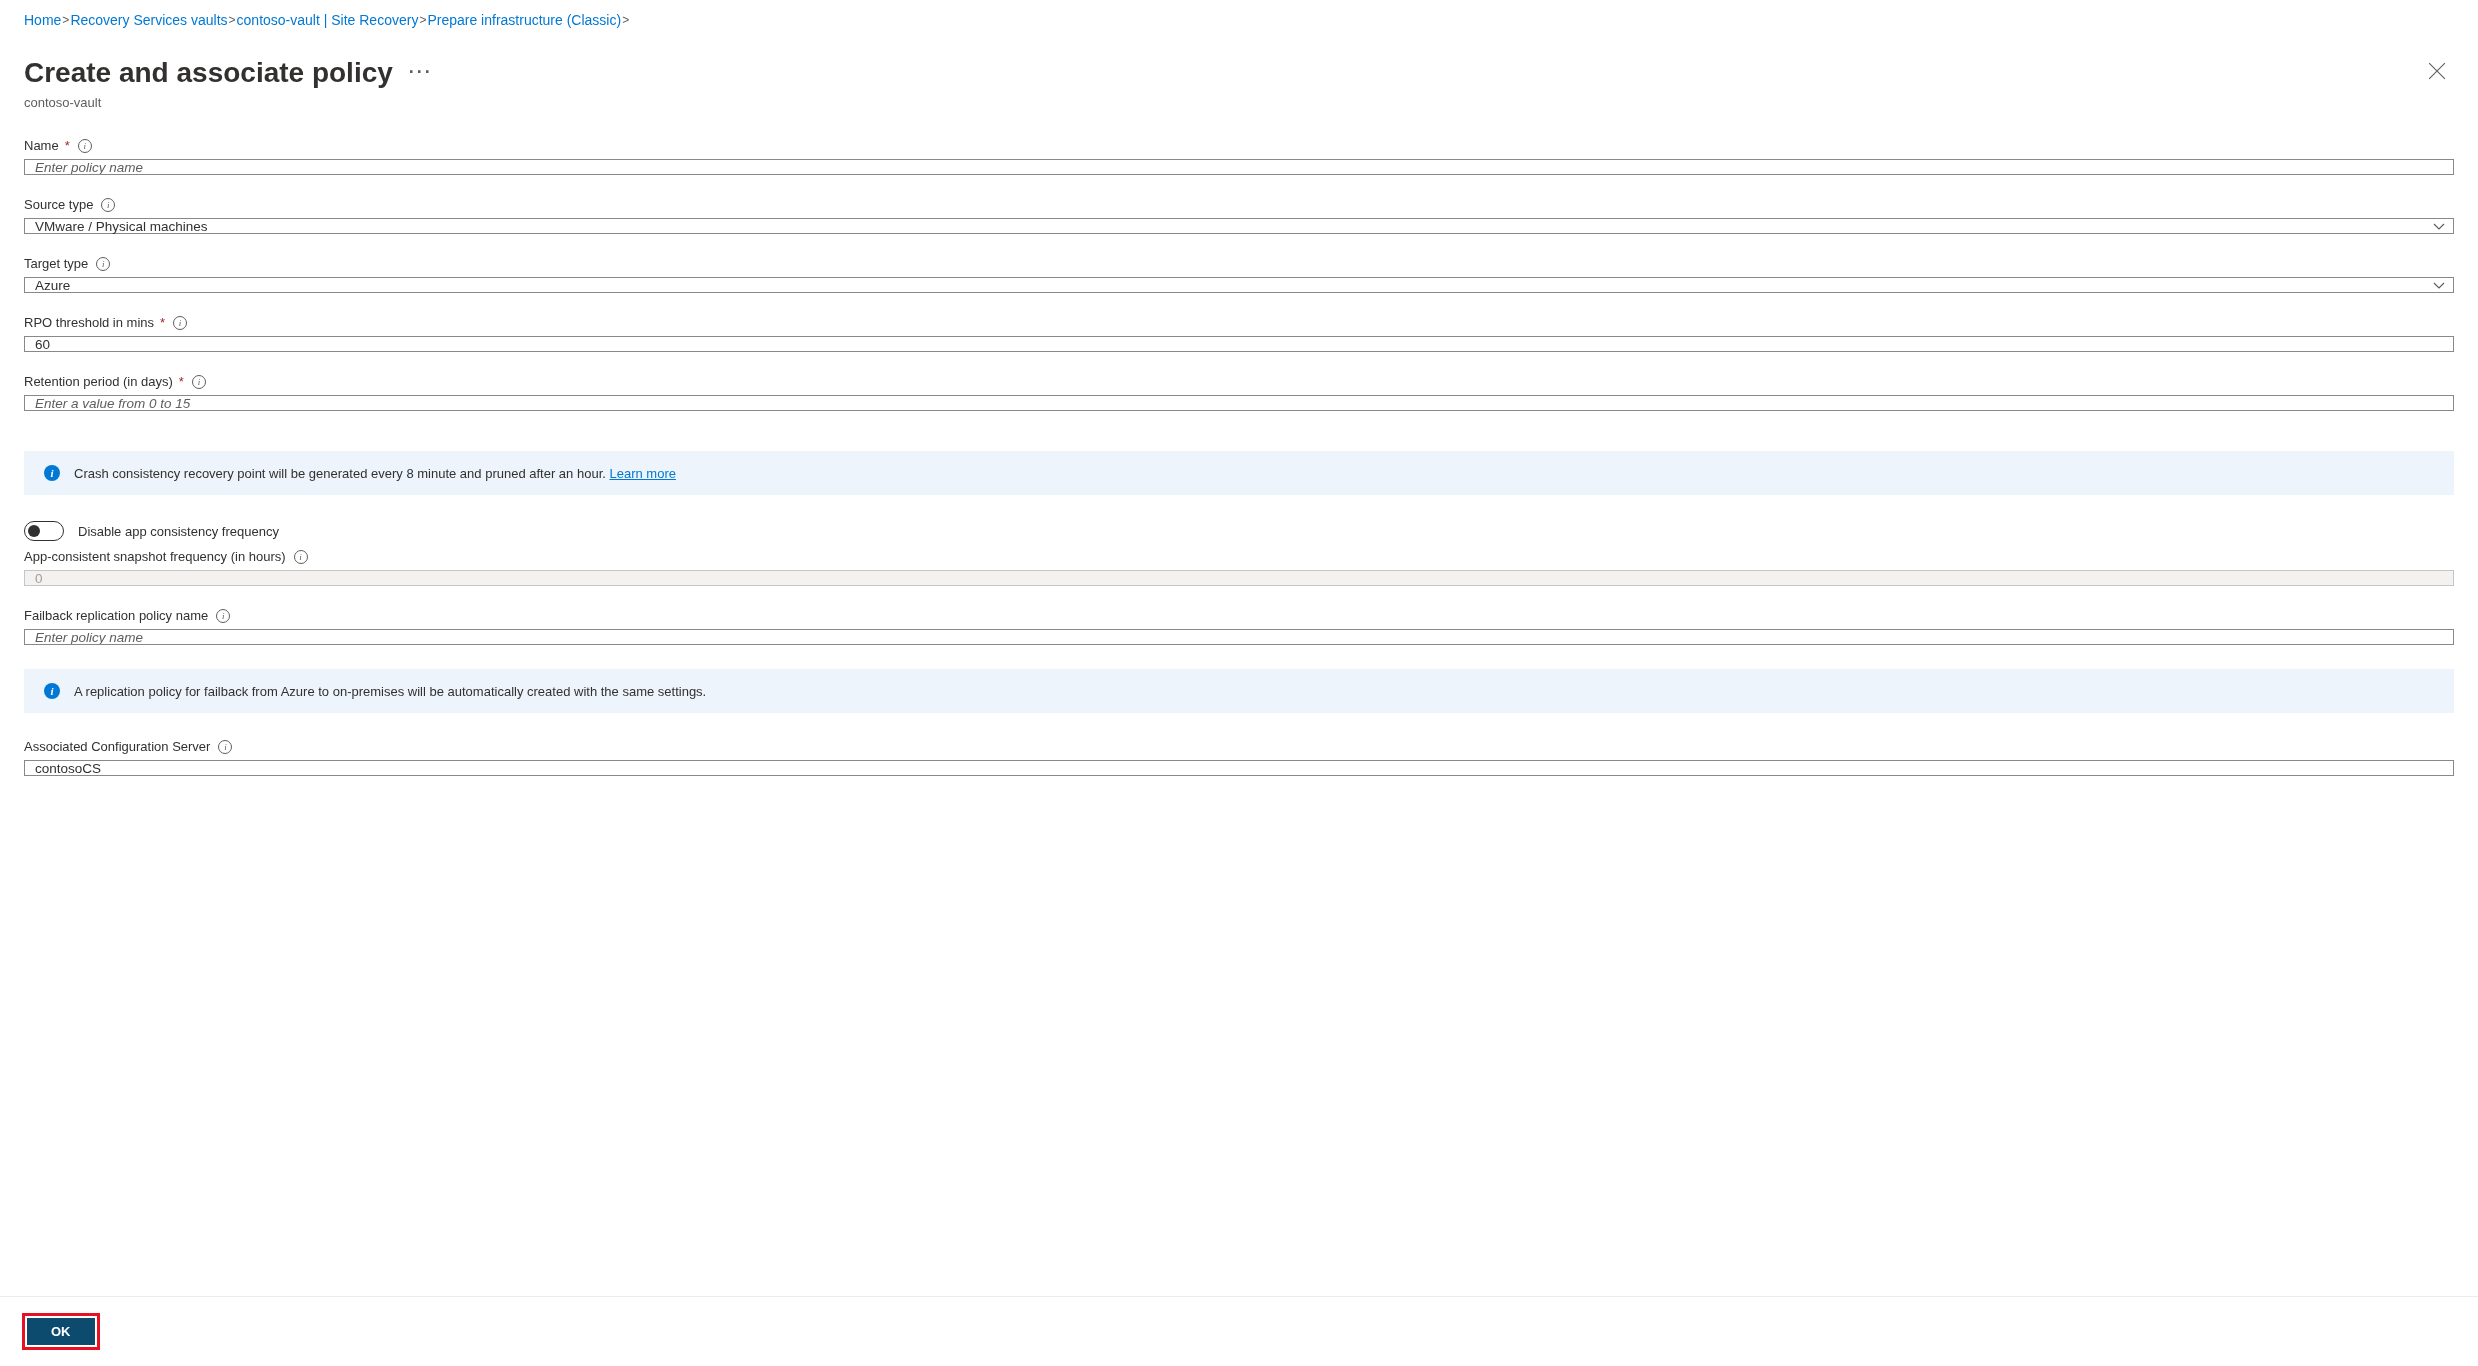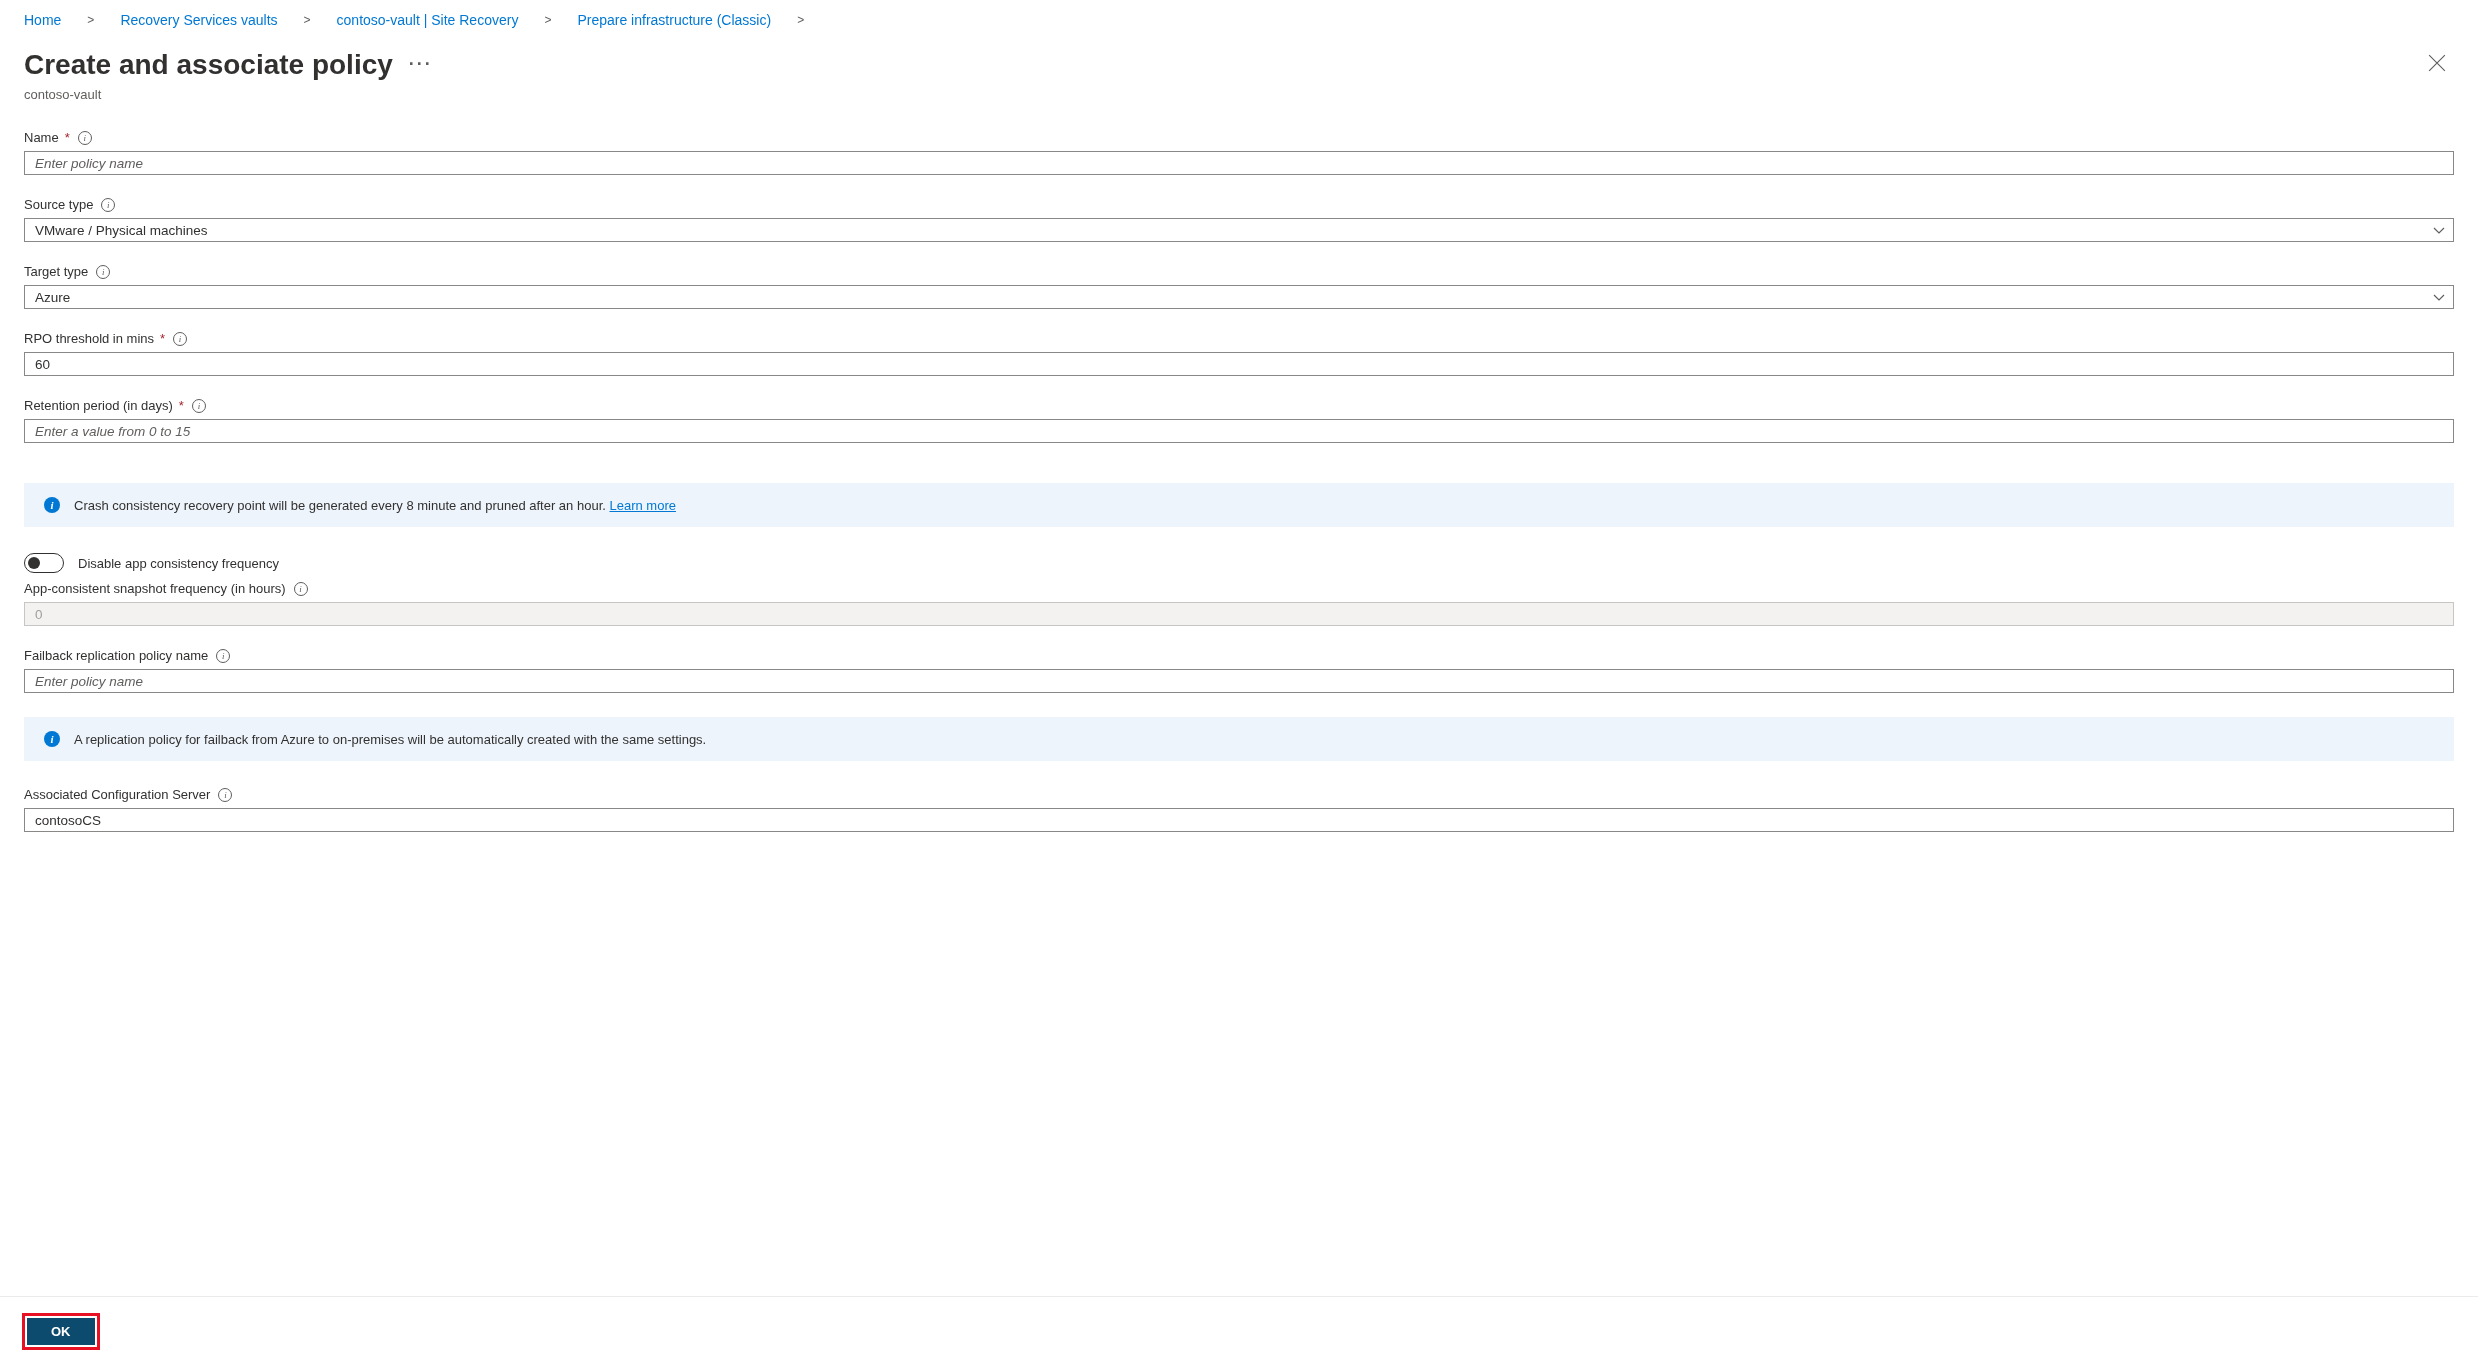--- a/index.html
+++ b/index.html
@@ -12,22 +12,22 @@
       height: 1366px;
       position: relative;
     }
     .content-wrapper {
       padding: 12px 24px 0 24px;
     }
     
     .breadcrumb {
       display: flex;
       align-items: center;
-      gap: 26px;
-      margin-bottom: 18px;
+      gap: 1px;
+      margin-bottom: 26px;
       font-size: 14px;
     }
     .breadcrumb a {
       color: #0078d4;
       text-decoration: none;
       cursor: pointer;
     }
     .breadcrumb .chevron {
       color: #605e5c;
       font-size: 12px;
@@ -92,21 +92,21 @@
       justify-content: center;
       font-size: 9px;
       color: #605e5c;
       font-style: italic;
       font-family: Georgia, serif;
       cursor: help;
       margin-left: 4px;
     }
     .text-input, .select-input {
       width: 100%;
-      height: 24px;
+      height: 16px;
       border: 1px solid #8a8886;
       padding: 5px 10px;
       font-size: 13.5px;
       font-family: inherit;
       background: #fff;
       color: #323130;
     }
     .text-input::placeholder {
       color: #605e5c;
       font-style: italic;

